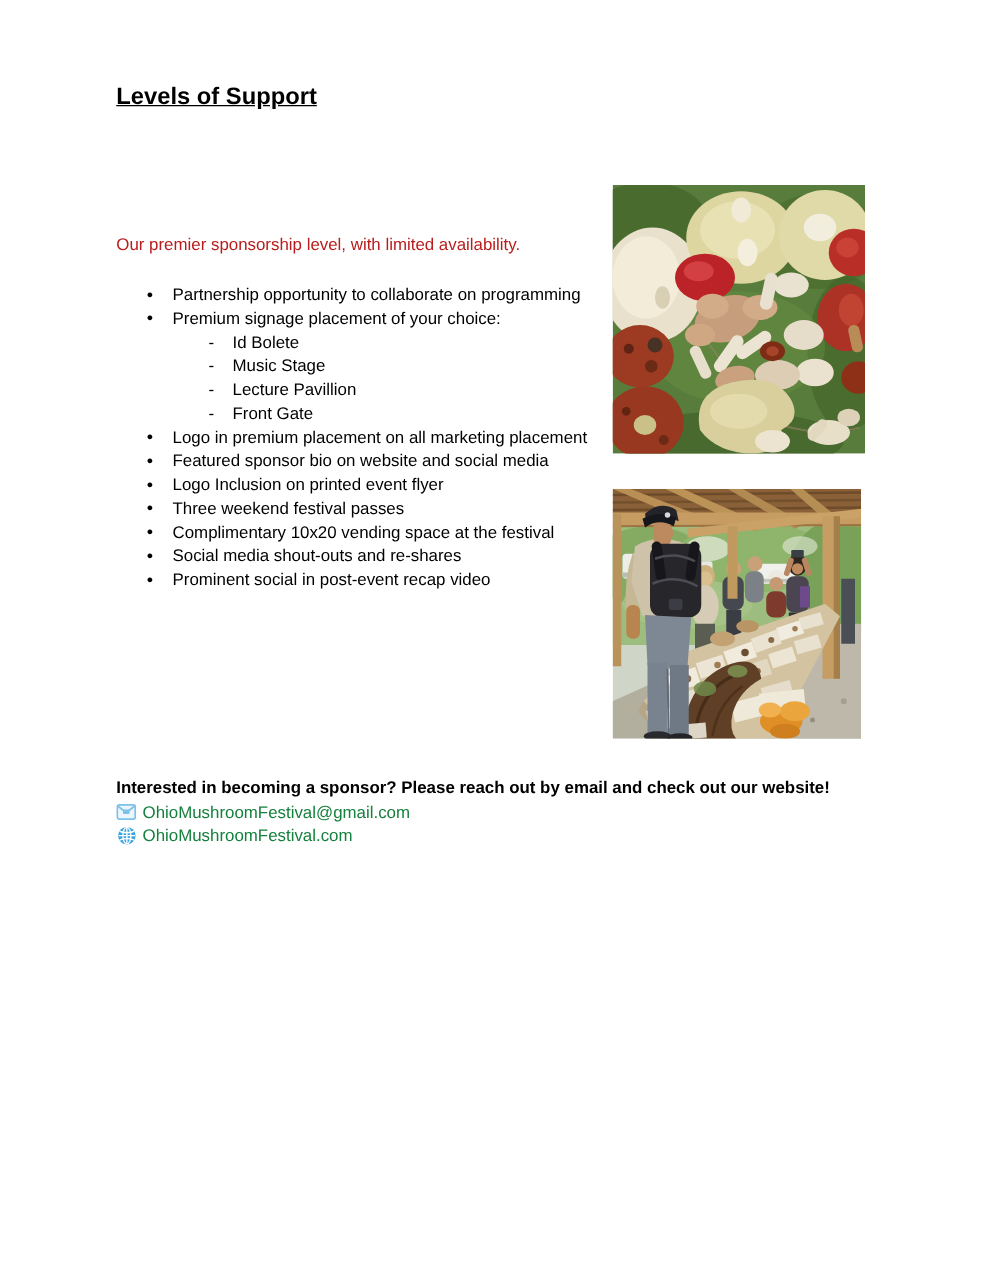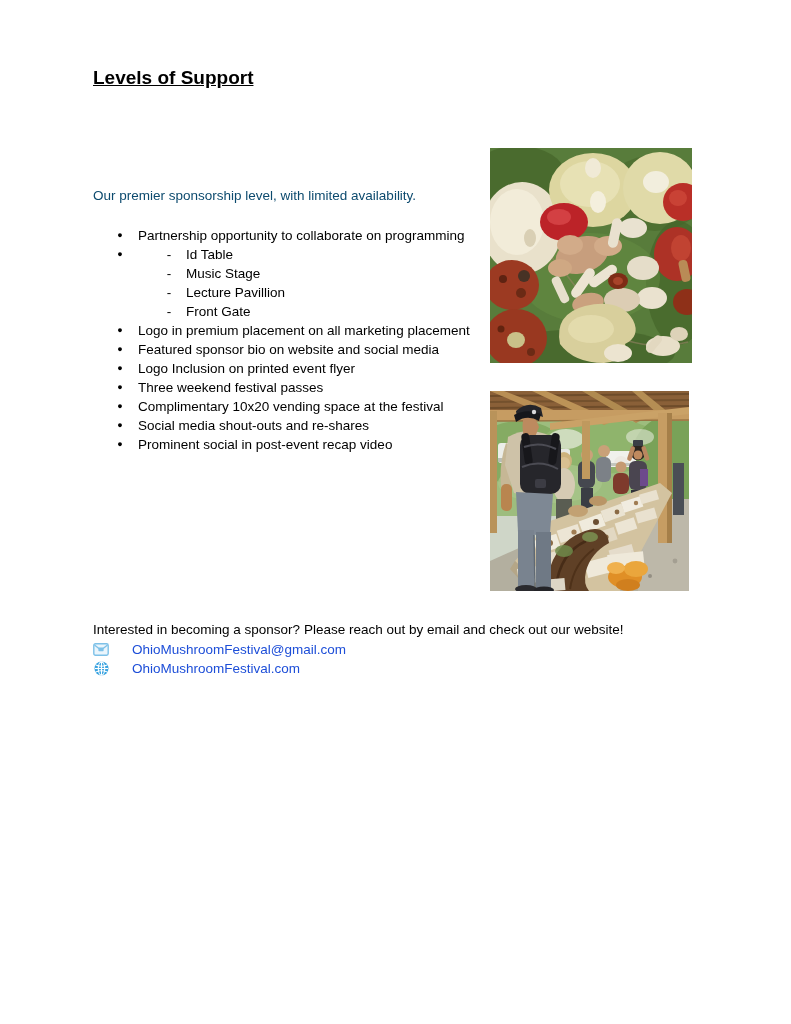--- a/index.html
+++ b/index.html
@@ -11,21 +11,21 @@
     position:absolute; left:93px; top:64px;
     font-size:19px; font-weight:bold; line-height:28px;
     text-decoration:underline; color:#000;
   }
   .sponsor-heading {
     position:absolute; left:93px; top:151px;
     font-size:16px; font-weight:bold; line-height:22px; color:#000;
   }
   .sponsor-intro {
     position:absolute; left:93px; top:186px;
-    font-size:13.5px; line-height:19px; color:#0c4a6e;
+    font-size:13.5px; line-height:19px; color:#b91c1c;
   }
   .bullet-list {
     position:absolute; left:93px; top:226px; width:400px;
     list-style:none; font-size:13.5px; line-height:19px; color:#000;
   }
   .bullet-list > li { position:relative; padding-left:45px; }
   .bullet-list .marker {
     position:absolute; left:20px; top:0; width:14px;
     font-size:9px; text-align:center; line-height:19px;
   }
@@ -35,46 +35,47 @@
     position:absolute; left:24px; top:0; width:14px;
     font-size:13.5px; text-align:center; line-height:19px;
   }
 
   .photo { position:absolute; overflow:hidden; }
   .photo svg { display:block; }
   .photo-mushrooms { left:490px; top:148px; width:202px; height:215px; }
   .photo-pavilion  { left:490px; top:391px; width:199px; height:200px; }
 
   .contact-block { position:absolute; left:93px; top:620px; width:640px; }
-  .contact-cta { font-size:13.5px; font-weight:normal; line-height:20px; color:#000; }
-  .contact-row { display:flex; align-items:center; gap:23px; height:19px; font-size:13.5px; color:#1d4ed8; }
+  .contact-cta { font-size:13.5px; font-weight:bold; line-height:20px; color:#000; }
+  .contact-row { display:flex; align-items:center; gap:5px; height:19px; font-size:13.5px; color:#15803d; }
   .contact-row .cicon { width:16px; height:16px; flex:0 0 16px; display:flex; align-items:center; justify-content:center; }
   .contact-row .cicon svg { display:block; }
 </style>
 </head>
 <body>
 
 <div class="page">
 
   <h1 class="doc-title">Levels of Support</h1>
 
 
   <p class="sponsor-intro">Our premier sponsorship level, with limited availability.</p>
 
   <ul class="bullet-list">
     <li>
       <span class="marker">●</span>
       <span>Partnership opportunity to collaborate on programming</span>
     </li>
     <li>
       <span class="marker">●</span>
+      <span>Premium signage placement of your choice:</span>
       <ul class="sub-list">
         <li>
           <span class="marker">-</span>
-          <span>Id Table</span>
+          <span>Id Bolete</span>
         </li>
         <li>
           <span class="marker">-</span>
           <span>Music Stage</span>
         </li>
         <li>
           <span class="marker">-</span>
           <span>Lecture Pavillion</span>
         </li>
         <li>

